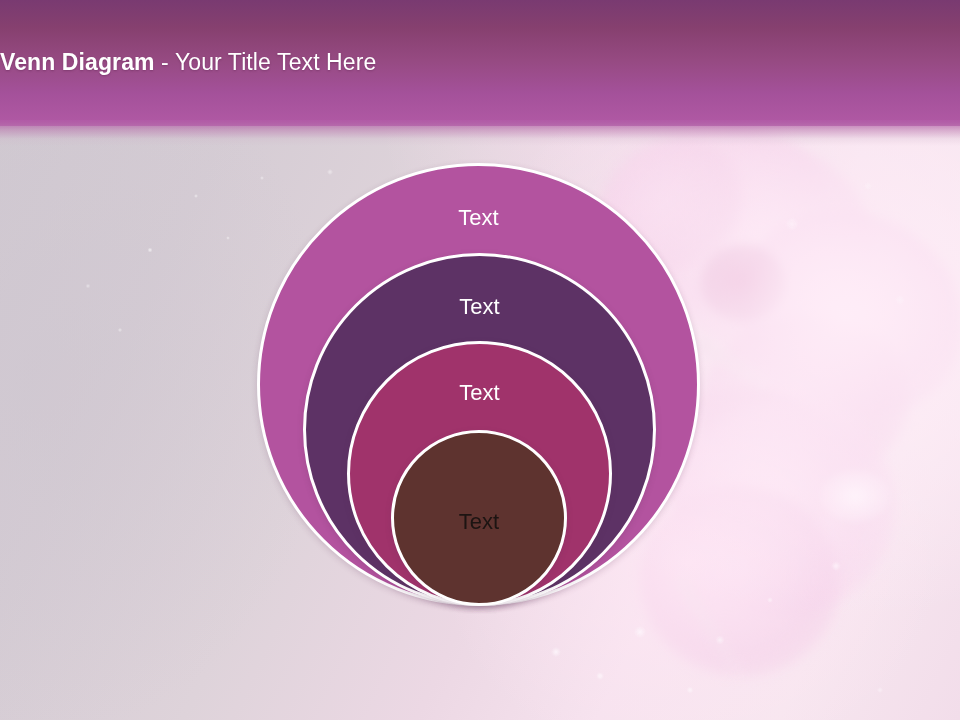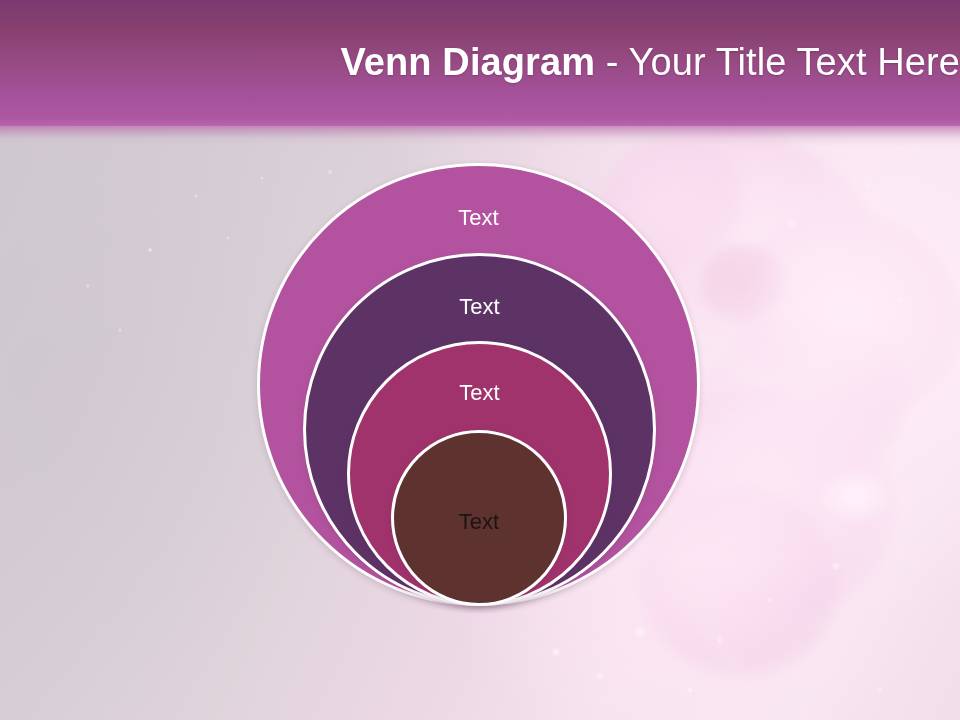--- a/index.html
+++ b/index.html
@@ -105,23 +105,23 @@
       rgba(177,91,167,0.92) 0%,
       rgba(186,120,174,0.55) 38%,
       rgba(206,176,200,0.22) 72%,
       rgba(216,204,214,0) 100%);
   }
   .title {
     position: absolute;
     left: 0;
     top: 40px;
     width: 960px;
-    text-align: right;
+    text-align: left;
     color: #ffffff;
-    font-size: 38px;
+    font-size: 23px;
     line-height: 44px;
     letter-spacing: 0.1px;
     white-space: nowrap;
     text-shadow: 0 1px 2px rgba(80,28,70,0.35);
   }
   .title .strong { font-weight: 700; }
   .title .light  { font-weight: 400; }
 
   
   .venn { position: absolute; left: 0; top: 0; width: 960px; height: 720px; margin-left: 6px; }

